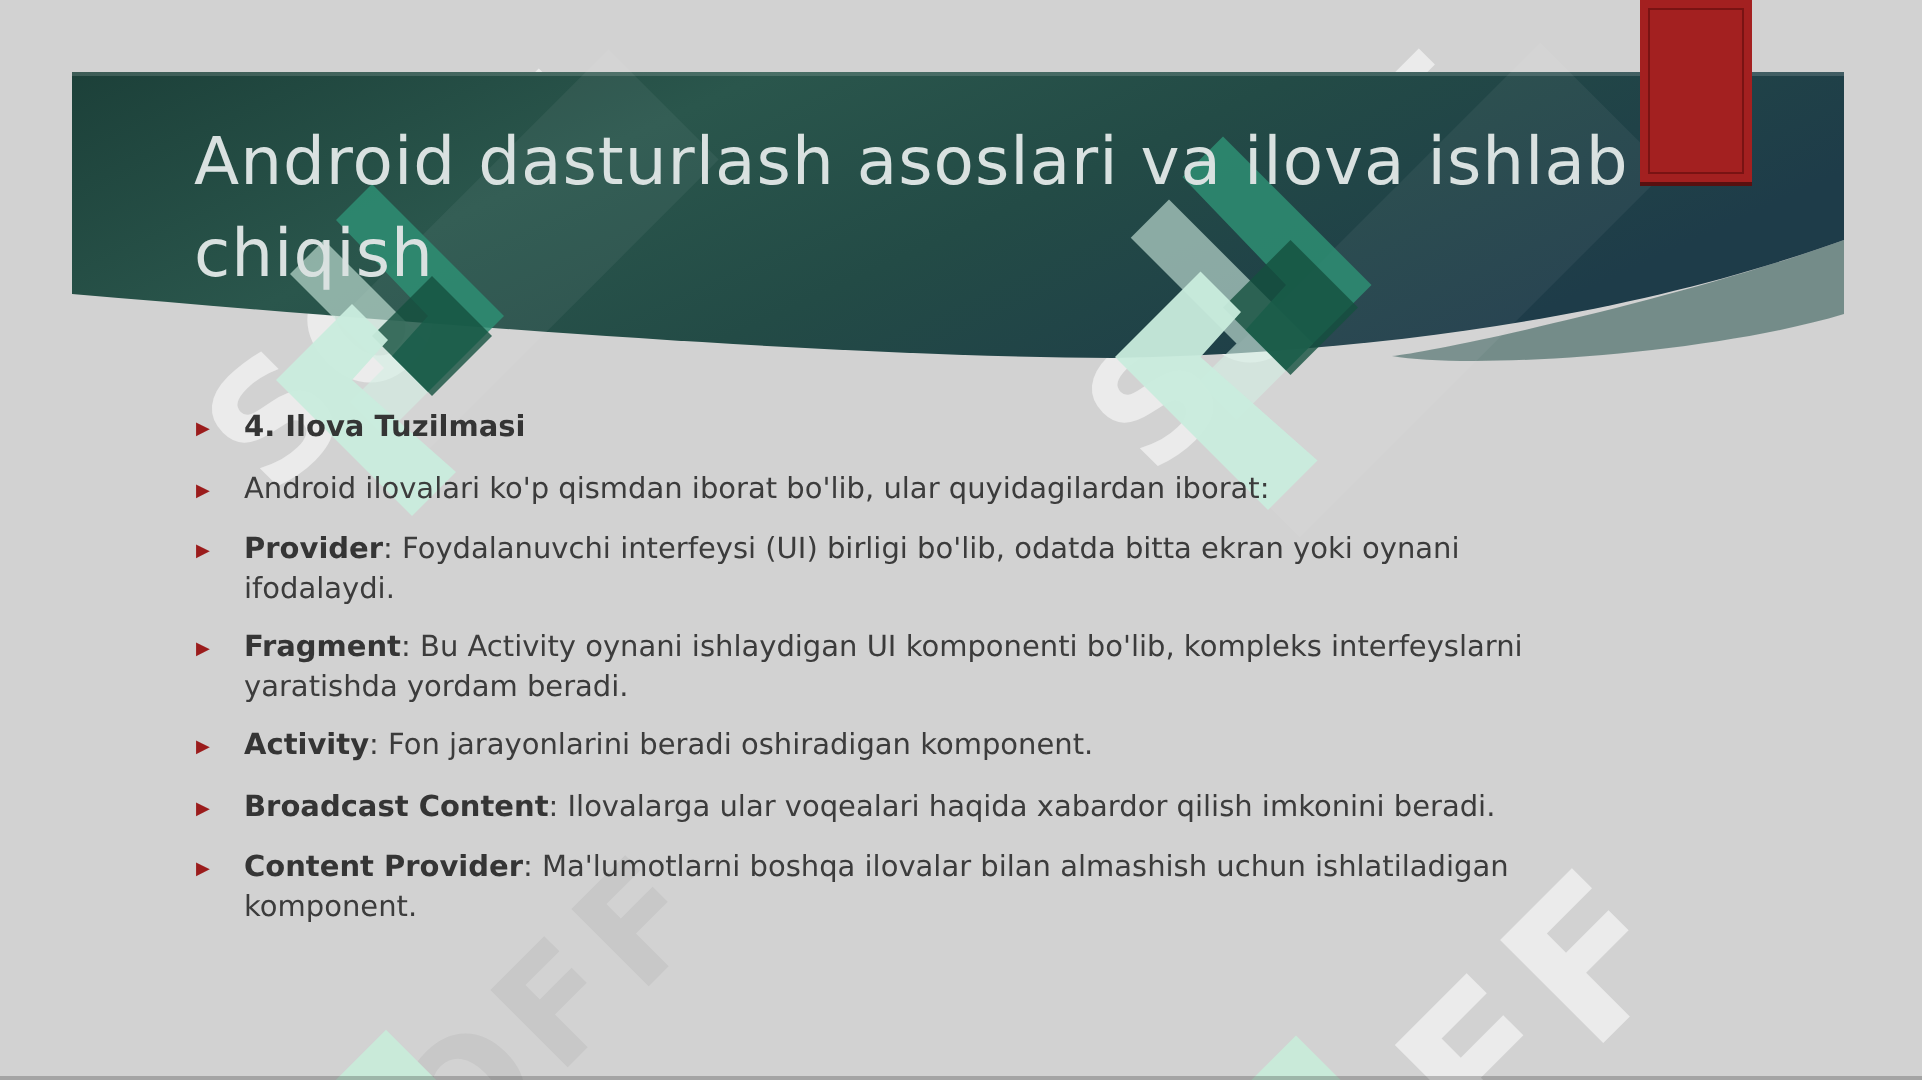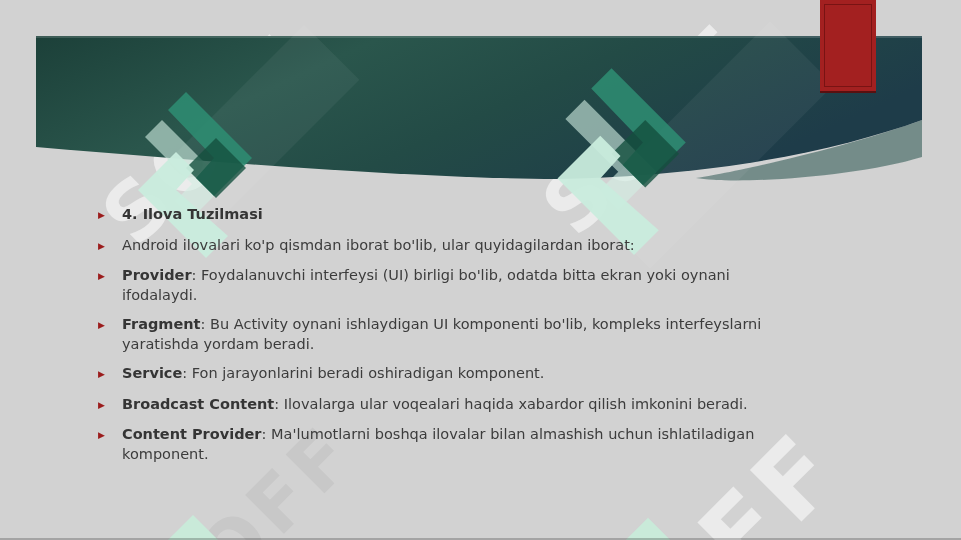--- a/index.html
+++ b/index.html
@@ -103,20 +103,21 @@
     <path d="M28,30 L92,94 L58,128 L41,111 L58,94 L11,47 Z" fill="#d2efe3" opacity="0.6"></path>
     <path d="M52,2 L118,68 L80,106 L62,88 L80,68 L34,20 Z" fill="#2e8e73" opacity="0.85"></path>
     <path d="M82,48 L112,78 L82,108 L52,78 Z" fill="#14503f" opacity="0.8"></path>
     <path d="M72,168 L4,100 L42,62 L60,80 L42,100 L94,146 Z" fill="#c9ecdd" opacity="0.95"></path>
   </svg>
   <div class="mint-diamond diamond-1"></div>
   <div class="mint-diamond diamond-2"></div>
 
   <div class="red-accent"></div>
 
+  <div class="title">Android dasturlash asoslari va ilova ishlab chiqish</div>
 
   <div class="bullets">
 
       <div class="bullet">
         <span class="marker">▶</span>
         <span class="btxt"><b>4. Ilova Tuzilmasi</b><span></span></span>
       </div>
 
       <div class="bullet">
         <span class="marker">▶</span>
@@ -128,21 +129,21 @@
         <span class="btxt"><b>Provider</b><span>: Foydalanuvchi interfeysi (UI) birligi bo'lib, odatda bitta ekran yoki oynani ifodalaydi.</span></span>
       </div>
 
       <div class="bullet">
         <span class="marker">▶</span>
         <span class="btxt"><b>Fragment</b><span>: Bu Activity oynani ishlaydigan UI komponenti bo'lib, kompleks interfeyslarni yaratishda yordam beradi.</span></span>
       </div>
 
       <div class="bullet">
         <span class="marker">▶</span>
-        <span class="btxt"><b>Service</b><span>: Fon jarayonlarini beradi oshiradigan komponent.</span></span>
+        <span class="btxt"><b>Activity</b><span>: Fon jarayonlarini beradi oshiradigan komponent.</span></span>
       </div>
 
       <div class="bullet">
         <span class="marker">▶</span>
         <span class="btxt"><b>Broadcast Content</b><span>: Ilovalarga ular voqealari haqida xabardor qilish imkonini beradi.</span></span>
       </div>
 
       <div class="bullet">
         <span class="marker">▶</span>
         <span class="btxt"><b>Content Provider</b><span>: Ma'lumotlarni boshqa ilovalar bilan almashish uchun ishlatiladigan komponent.</span></span>

